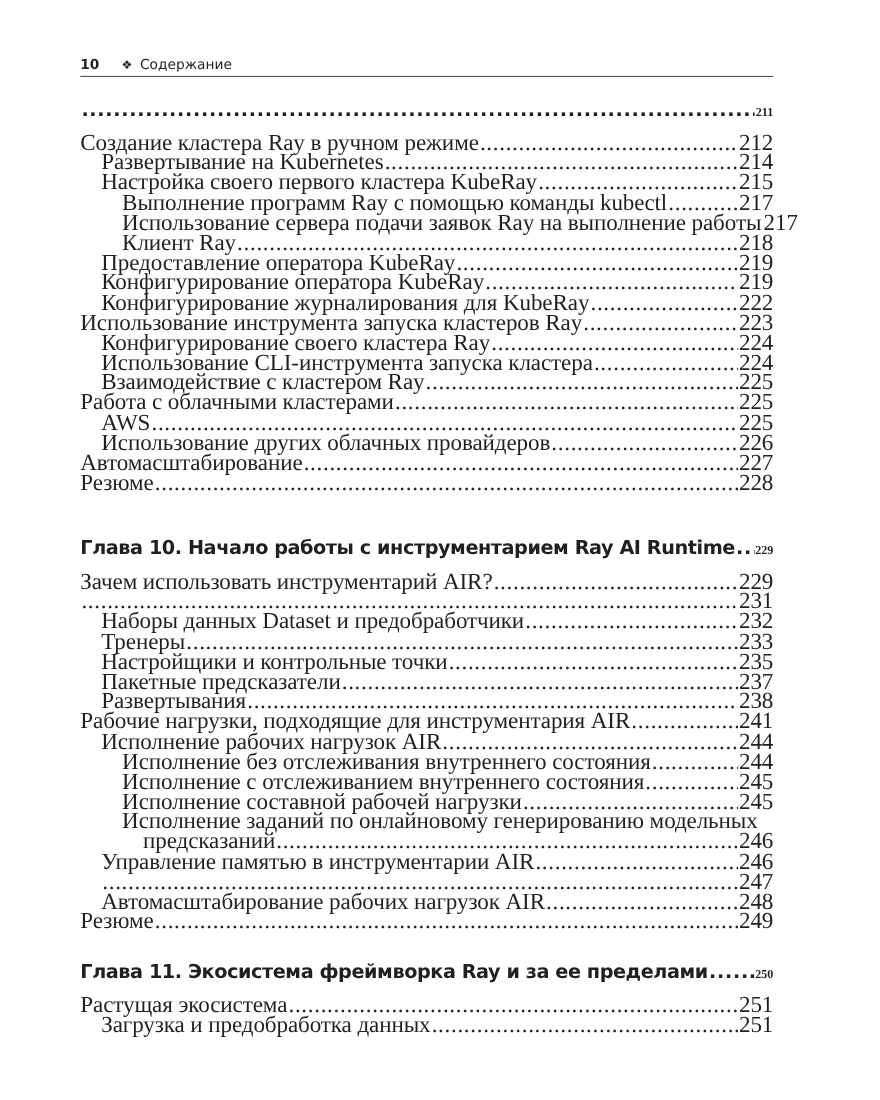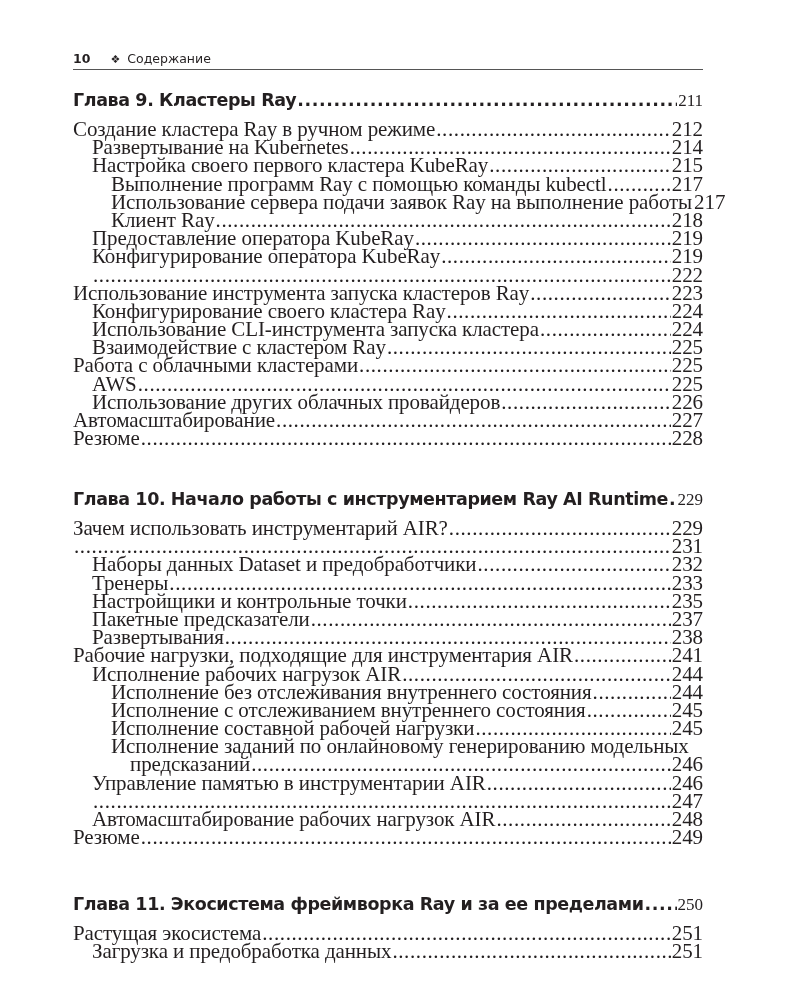--- a/index.html
+++ b/index.html
@@ -3,21 +3,21 @@
   <meta charset="utf-8">
   <style>
     html, body { margin: 0; padding: 0; background: #ffffff; }
     body { width: 800px; height: 1000px; position: relative; overflow: hidden; color: #231f20; }
     .page { position: absolute; left: 73px; top: 0; width: 630px; }
     .running-head { position: absolute; top: 50px; left: 0; width: 630px; height: 20px; border-bottom: 1.5px solid #555; font-family: "DejaVu Sans", sans-serif; font-size: 12.5px; display: flex; align-items: flex-end; padding-bottom: 3px; box-sizing: border-box; }
     .running-head .pnum { font-weight: bold; margin-right: 20px; }
     .running-head .orn { margin-right: 7px; font-size: 11px; }
     .chapter { position: absolute; left: 0; width: 630px; }
     .ch-title { display: flex; align-items: baseline; font-family: "DejaVu Sans", sans-serif; font-weight: bold; font-size: 17.5px; letter-spacing: -0.4px; height: 24px; }
-    .ch-title .page-no { font-family: "Liberation Serif", serif; font-weight: normal; font-size: 17px; letter-spacing: 0; }
+    .ch-title .page-no { font-family: "Liberation Serif", serif; font-weight: bold; font-size: 11px; letter-spacing: 0; }
     .entries { margin-top: 6px; }
     .entry { display: flex; align-items: baseline; font-family: "Liberation Serif", serif; font-size: 21px; line-height: 18.2px; height: 18.2px; letter-spacing: -0.1px; }
     .entry.l1 { padding-left: 0; }
     .entry.l2 { padding-left: 19px; }
     .entry.l3 { padding-left: 38px; }
     .entry .title { white-space: nowrap; }
     .leader { flex: 1; overflow: hidden; white-space: nowrap; margin: 0 1px; }
     .leader::after { content: "........................................................................................................................................................................................................................................................"; letter-spacing: 0.6px; }
     .page-no { white-space: nowrap; }
     .entry.multi { height: auto; display: block; }
@@ -30,21 +30,20 @@
 <div class="page">
 
   <div class="running-head">
     <span class="pnum">10</span>
     <span class="orn">❖</span>
     <span>Содержание</span>
   </div>
 
   <div class="chapter" style="top:90px;">
     <div class="ch-title">
-      <span>Глава 9. Кластеры Ray</span>
       <span class="leader"></span>
       <span class="page-no">211</span>
     </div>
     <div class="entries">
       <div class="entry l1">
           <span class="title">Создание кластера Ray в ручном режиме</span>
           <span class="leader"></span>
           <span class="page-no">212</span>
         </div>
       <div class="entry l2">
@@ -76,20 +75,21 @@
           <span class="title">Предоставление оператора KubeRay</span>
           <span class="leader"></span>
           <span class="page-no">219</span>
         </div>
       <div class="entry l2">
           <span class="title">Конфигурирование оператора KubeRay</span>
           <span class="leader"></span>
           <span class="page-no">219</span>
         </div>
       <div class="entry l2">
+          <span class="title">Конфигурирование журналирования для KubeRay</span>
           <span class="leader"></span>
           <span class="page-no">222</span>
         </div>
       <div class="entry l1">
           <span class="title">Использование инструмента запуска кластеров Ray</span>
           <span class="leader"></span>
           <span class="page-no">223</span>
         </div>
       <div class="entry l2">
           <span class="title">Конфигурирование своего кластера Ray</span>
@@ -223,21 +223,21 @@
           <span class="page-no">248</span>
         </div>
       <div class="entry l1">
           <span class="title">Резюме</span>
           <span class="leader"></span>
           <span class="page-no">249</span>
         </div>
     </div>
   </div>
 
-  <div class="chapter" style="top:894px;">
+  <div class="chapter" style="top:874px;">
     <div class="ch-title">
       <span>Глава 11. Экосистема фреймворка Ray и за ее пределами</span>
       <span class="leader"></span>
       <span class="page-no">250</span>
     </div>
     <div class="entries">
       <div class="entry l1">
           <span class="title">Растущая экосистема</span>
           <span class="leader"></span>
           <span class="page-no">251</span>

